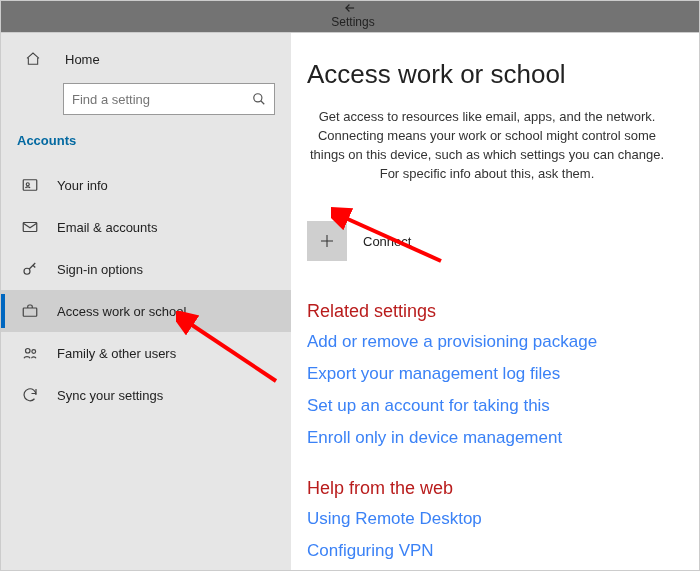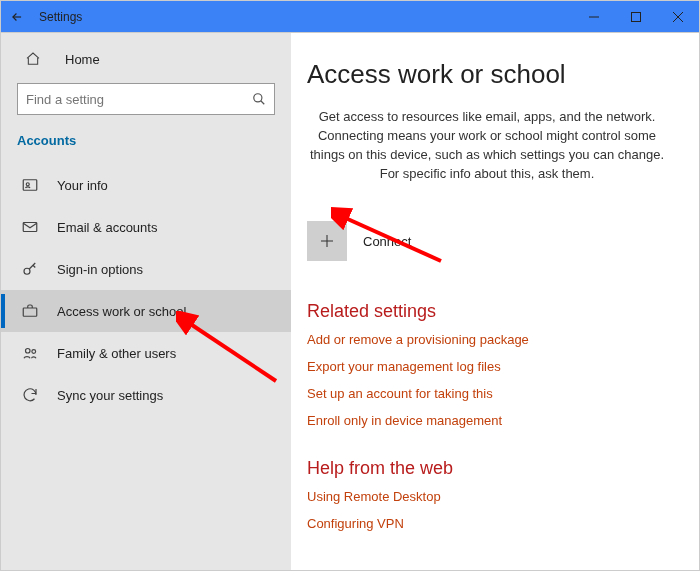--- a/index.html
+++ b/index.html
@@ -1,44 +1,44 @@
 <!DOCTYPE html>
 <html><head>
 <meta charset="utf-8">
 <style>
   * { box-sizing: border-box; margin: 0; padding: 0; font-family: "Segoe UI", Arial, sans-serif; }
   body { width: 700px; height: 571px; background: #fff; overflow: hidden; border: 1px solid #ccc; position: relative; }
   .window { display: flex; flex-direction: column; height: 100%; }
-  .titlebar { height: 32px; display: flex; align-items: center; background: #3b82f6; border-bottom: 1px solid #ccc; flex-shrink: 0; }
+  .titlebar { height: 32px; display: flex; align-items: center; background: #737373; border-bottom: 1px solid #ccc; flex-shrink: 0; flex-direction: column; }
   .titlebar .back { width: 32px; display: flex; align-items: center; justify-content: center; }
   .titlebar .title { font-size: 12px; color: #222; margin-left: 6px; }
   .titlebar .win-controls { margin-left: auto; display: flex; }
   .titlebar .win-controls div { width: 42px; height: 32px; display: flex; align-items: center; justify-content: center; font-size: 11px; color: #222; }
   .content { display: flex; flex: 1; min-height: 0; }
   .sidebar { width: 290px; background: #e6e6e6; display: flex; flex-direction: column; padding-top: 10px; }
   .home { display: flex; align-items: center; padding: 8px 24px; font-size: 13px; color: #222; gap: 24px; text-align: right; }
   .search-wrap { margin: 8px 16px 0 16px; }
-  .search { display: flex; align-items: center; background: #fff; border: 1px solid #999; height: 32px; padding: 0 8px; }
+  .search { display: flex; align-items: center; background: #fff; border: 1px solid #999; height: 32px; padding: 0 8px; margin-left: 46px; }
   .search input { flex: 1; border: none; outline: none; font-size: 13px; background: transparent; }
   .search .sicon { color: #555; }
   .section-title { font-size: 13px; font-weight: 600; color: #0369a1; padding: 18px 16px 10px 16px; }
   .nav { display: flex; flex-direction: column; margin-top: 6px; }
   .nav-item { display: flex; align-items: center; gap: 18px; padding: 12px 28px 12px 20px; font-size: 13px; color: #222; position: relative; }
   .nav-item.active { background: #cfcfcf; }
   .nav-item.active::before { content:""; position:absolute; left:0; top:4px; bottom:4px; width:4px; background:#0067c0; }
   .nav-item .nicon { width: 18px; height: 18px; display:flex; align-items:center; justify-content:center; color:#444; flex-shrink:0; }
   .main { flex: 1; background: #fff; padding: 26px 24px 0 16px; overflow: hidden; }
   .main h1 { font-size: 26px; font-weight: 400; color: #222; margin-bottom: 18px; }
   .desc { font-size: 13px; color: #333; line-height: 1.45; margin-bottom: 38px; max-width: 360px; text-align: center; }
   .connect { display: flex; align-items: center; gap: 16px; margin-bottom: 40px; }
   .plus-btn { width: 40px; height: 40px; background: #cfcfcf; display:flex; align-items:center; justify-content:center; font-size: 20px; color:#333; }
   .connect-label { font-size: 13px; color: #222; }
   .subhead { font-size: 18px; font-weight: 400; color: #b91c1c; margin: 0 0 10px 0; }
   .links { display: flex; flex-direction: column; gap: 12px; margin-bottom: 30px; }
-  .link { font-size: 13px; color: #c2410c; }
+  .link { font-size: 17px; color: #3b82f6; }
   svg { display:block; }
   .arrow { position:absolute; color:#ff0000; pointer-events:none; }
 </style>
 </head>
 <body>
 
 <div class="window">
   <div class="titlebar">
     <div class="back">
       <svg width="14" height="14" viewBox="0 0 24 24" fill="none" stroke="#222" stroke-width="2">

